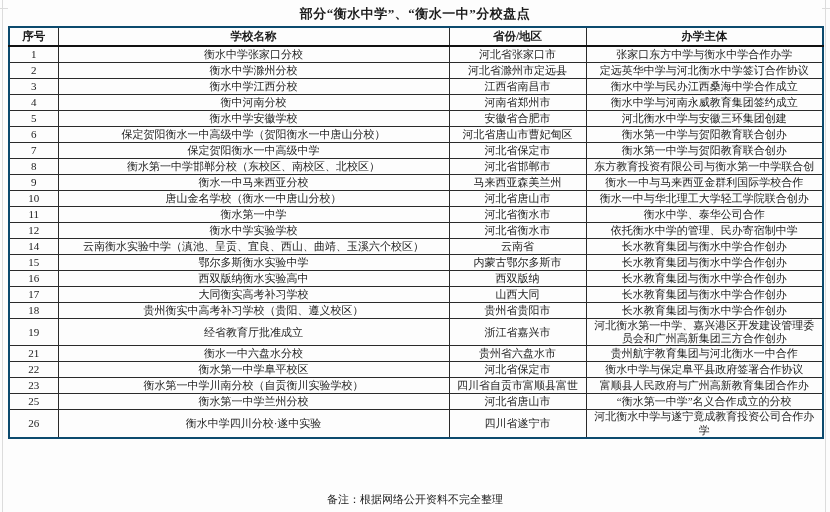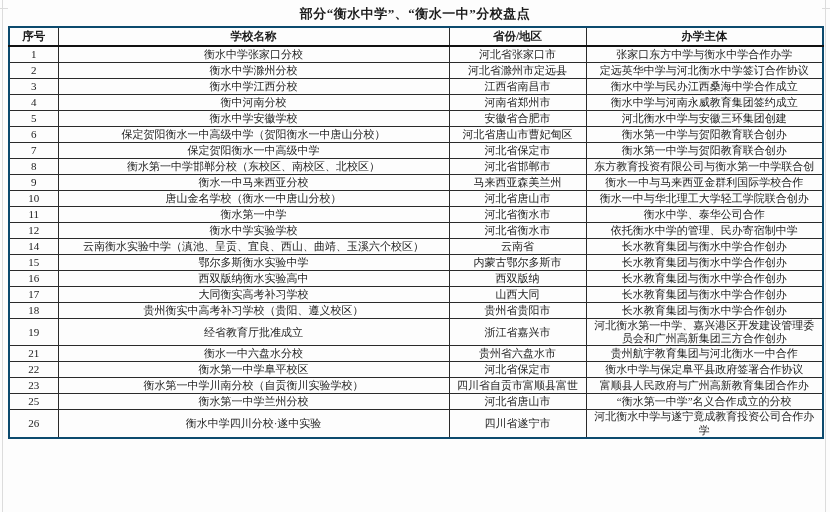--- a/index.html
+++ b/index.html
@@ -216,13 +216,14 @@
         <tr>
           <td>26</td>
           <td>衡水中学四川分校·遂中实验</td>
           <td>四川省遂宁市</td>
           <td>河北衡水中学与遂宁竟成教育投资公司合作办
 学</td>
         </tr>
       </tbody>
   </table>
 
+  <div class="footer-note">备注：根据网络公开资料不完全整理</div>
 </div>
 
 </body></html>

